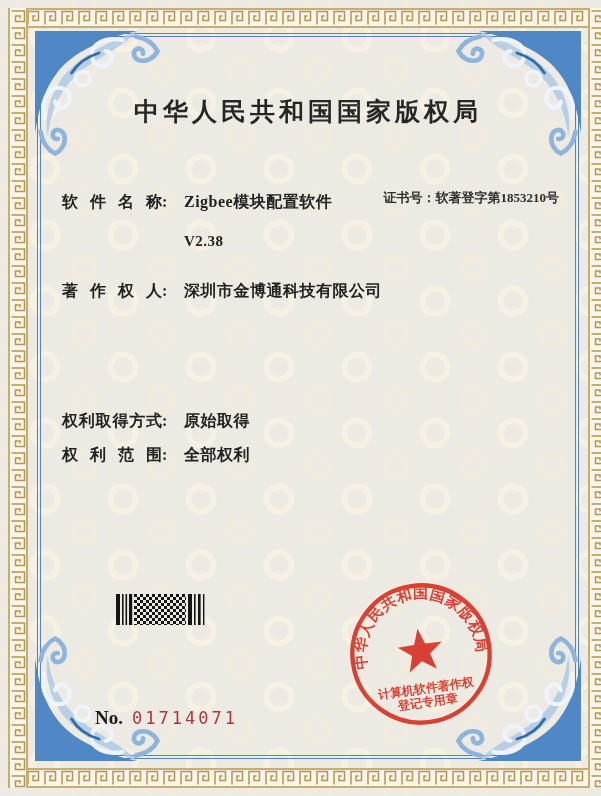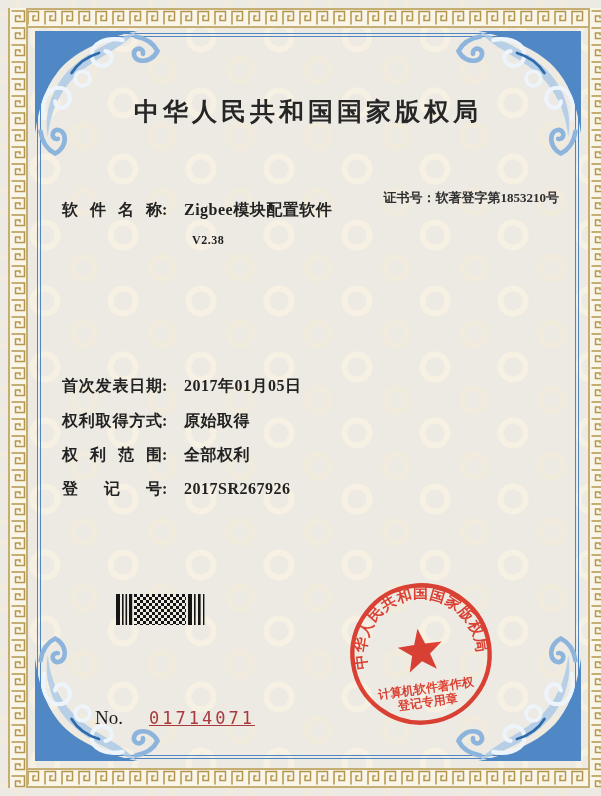--- a/index.html
+++ b/index.html
@@ -28,27 +28,27 @@
   .c-bl{bottom:35px;left:35px;transform:scaleY(-1);}
   .c-br{bottom:35px;right:35px;transform:scale(-1,-1);}
   .h1{position:absolute;top:95px;left:0;width:100%;text-align:center;font-size:25px;font-weight:700;letter-spacing:4px;color:#262626;}
   .h2{position:absolute;top:132px;left:0;width:100%;text-align:center;font-size:31px;font-weight:700;letter-spacing:6px;color:#222;}
   .cert-no{position:absolute;top:189px;right:57px;font-size:13px;color:#2e2e2e;font-weight:600;}
   .cert-no .cn-label{}
   .row{position:absolute;left:62px;font-size:16px;font-weight:700;color:#222;white-space:nowrap;}
   .lbl{display:inline-block;width:100px;text-align:justify;text-align-last:justify;}
   .colon{display:inline-block;width:22px;}
   .fvalue{letter-spacing:0.5px;}
-  .v2{position:absolute;left:192px;top:233px;font-size:12px;font-weight:700;color:#222;letter-spacing:0.5px;}
+  .v2{position:absolute;left:184px;top:233px;font-size:15px;font-weight:700;color:#222;letter-spacing:0.5px;}
   .statement{position:absolute;left:62px;top:512px;width:484px;font-size:15.5px;font-weight:700;line-height:37px;text-indent:2em;letter-spacing:0.4px;color:#222;text-align:justify;}
   .barcode{position:absolute;left:116px;top:594px;width:92px;height:31px;}
   .barcode svg{display:block;width:100%;height:100%;}
   .serial{position:absolute;left:95px;top:707px;white-space:nowrap;}
-  .serial-label{font-weight:400;color:#1c1c1c;font-size:19px;}
-  .serial-value{color:#a8393f;font-family:"DejaVu Sans Mono","Liberation Mono",monospace;font-size:17px;letter-spacing:3px;margin-left:26px;text-decoration:underline;}
+  .serial-label{font-weight:700;color:#1c1c1c;font-size:19px;}
+  .serial-value{color:#a8393f;font-family:"DejaVu Sans Mono","Liberation Mono",monospace;font-size:17px;letter-spacing:3px;margin-left:9px;}
   .seal{position:absolute;left:348px;top:581px;width:146px;height:146px;transform:rotate(-8deg);opacity:0.93;mix-blend-mode:multiply;}
   .seal svg{display:block;width:100%;height:100%;overflow:visible;}
   .seal-date{position:absolute;left:362px;top:708px;font-size:17.5px;font-weight:700;color:#161616;letter-spacing:1px;}
 </style>
 </head>
 <body>
 
 <div class="page">
 
   <svg class="defs" aria-hidden="true">
@@ -114,42 +114,39 @@
     </svg>
   <svg class="corner c-br">
       <use href="#flourish"></use>
     </svg>
 
   <div class="h1">中华人民共和国国家版权局</div>
   <div class="cert-no">
     <span class="cn-label">证书号：</span><span>软著登字第1853210号</span>
   </div>
 
-  <div class="row" style="top:200px">
+  <div class="row" style="top:192px">
     <span class="lbl">软 件 名 称</span><span class="colon">:</span><span class="fvalue">Zigbee模块配置软件</span>
   </div>
   <div class="v2">V2.38</div>
 
+  <div class="row" style="top:281px">
+    <span class="lbl">著 作 权 人</span><span class="colon">:</span><span class="fvalue">深圳市金博通科技有限公司</span>
+  </div>
 
 
-  <div class="row" style="top:376px">
-    <span class="lbl">首次发表日期</span><span class="colon">:</span><span class="fvalue">2017年01月05日</span>
-  </div>
 
   <div class="row" style="top:445px">
     <span class="lbl">权 利 范 围</span><span class="colon">:</span><span class="fvalue">全部权利</span>
   </div>
 
   <div class="row" style="top:411px">
     <span class="lbl">权利取得方式</span><span class="colon">:</span><span class="fvalue">原始取得</span>
   </div>
 
-  <div class="row" style="top:479px">
-    <span class="lbl">登 记 号</span><span class="colon">:</span><span class="fvalue">2017SR267926</span>
-  </div>
 
 
   <div class="barcode">
     <svg viewBox="0 0 92 31" preserveAspectRatio="none">
       <g fill="#151515">
         <rect x="0" y="0" width="4" height="31"></rect>
         <rect x="6" y="0" width="1.6" height="31"></rect>
         <rect x="9.5" y="0" width="1.6" height="31"></rect>
         <rect x="13" y="0" width="3.2" height="31"></rect>
       </g>

